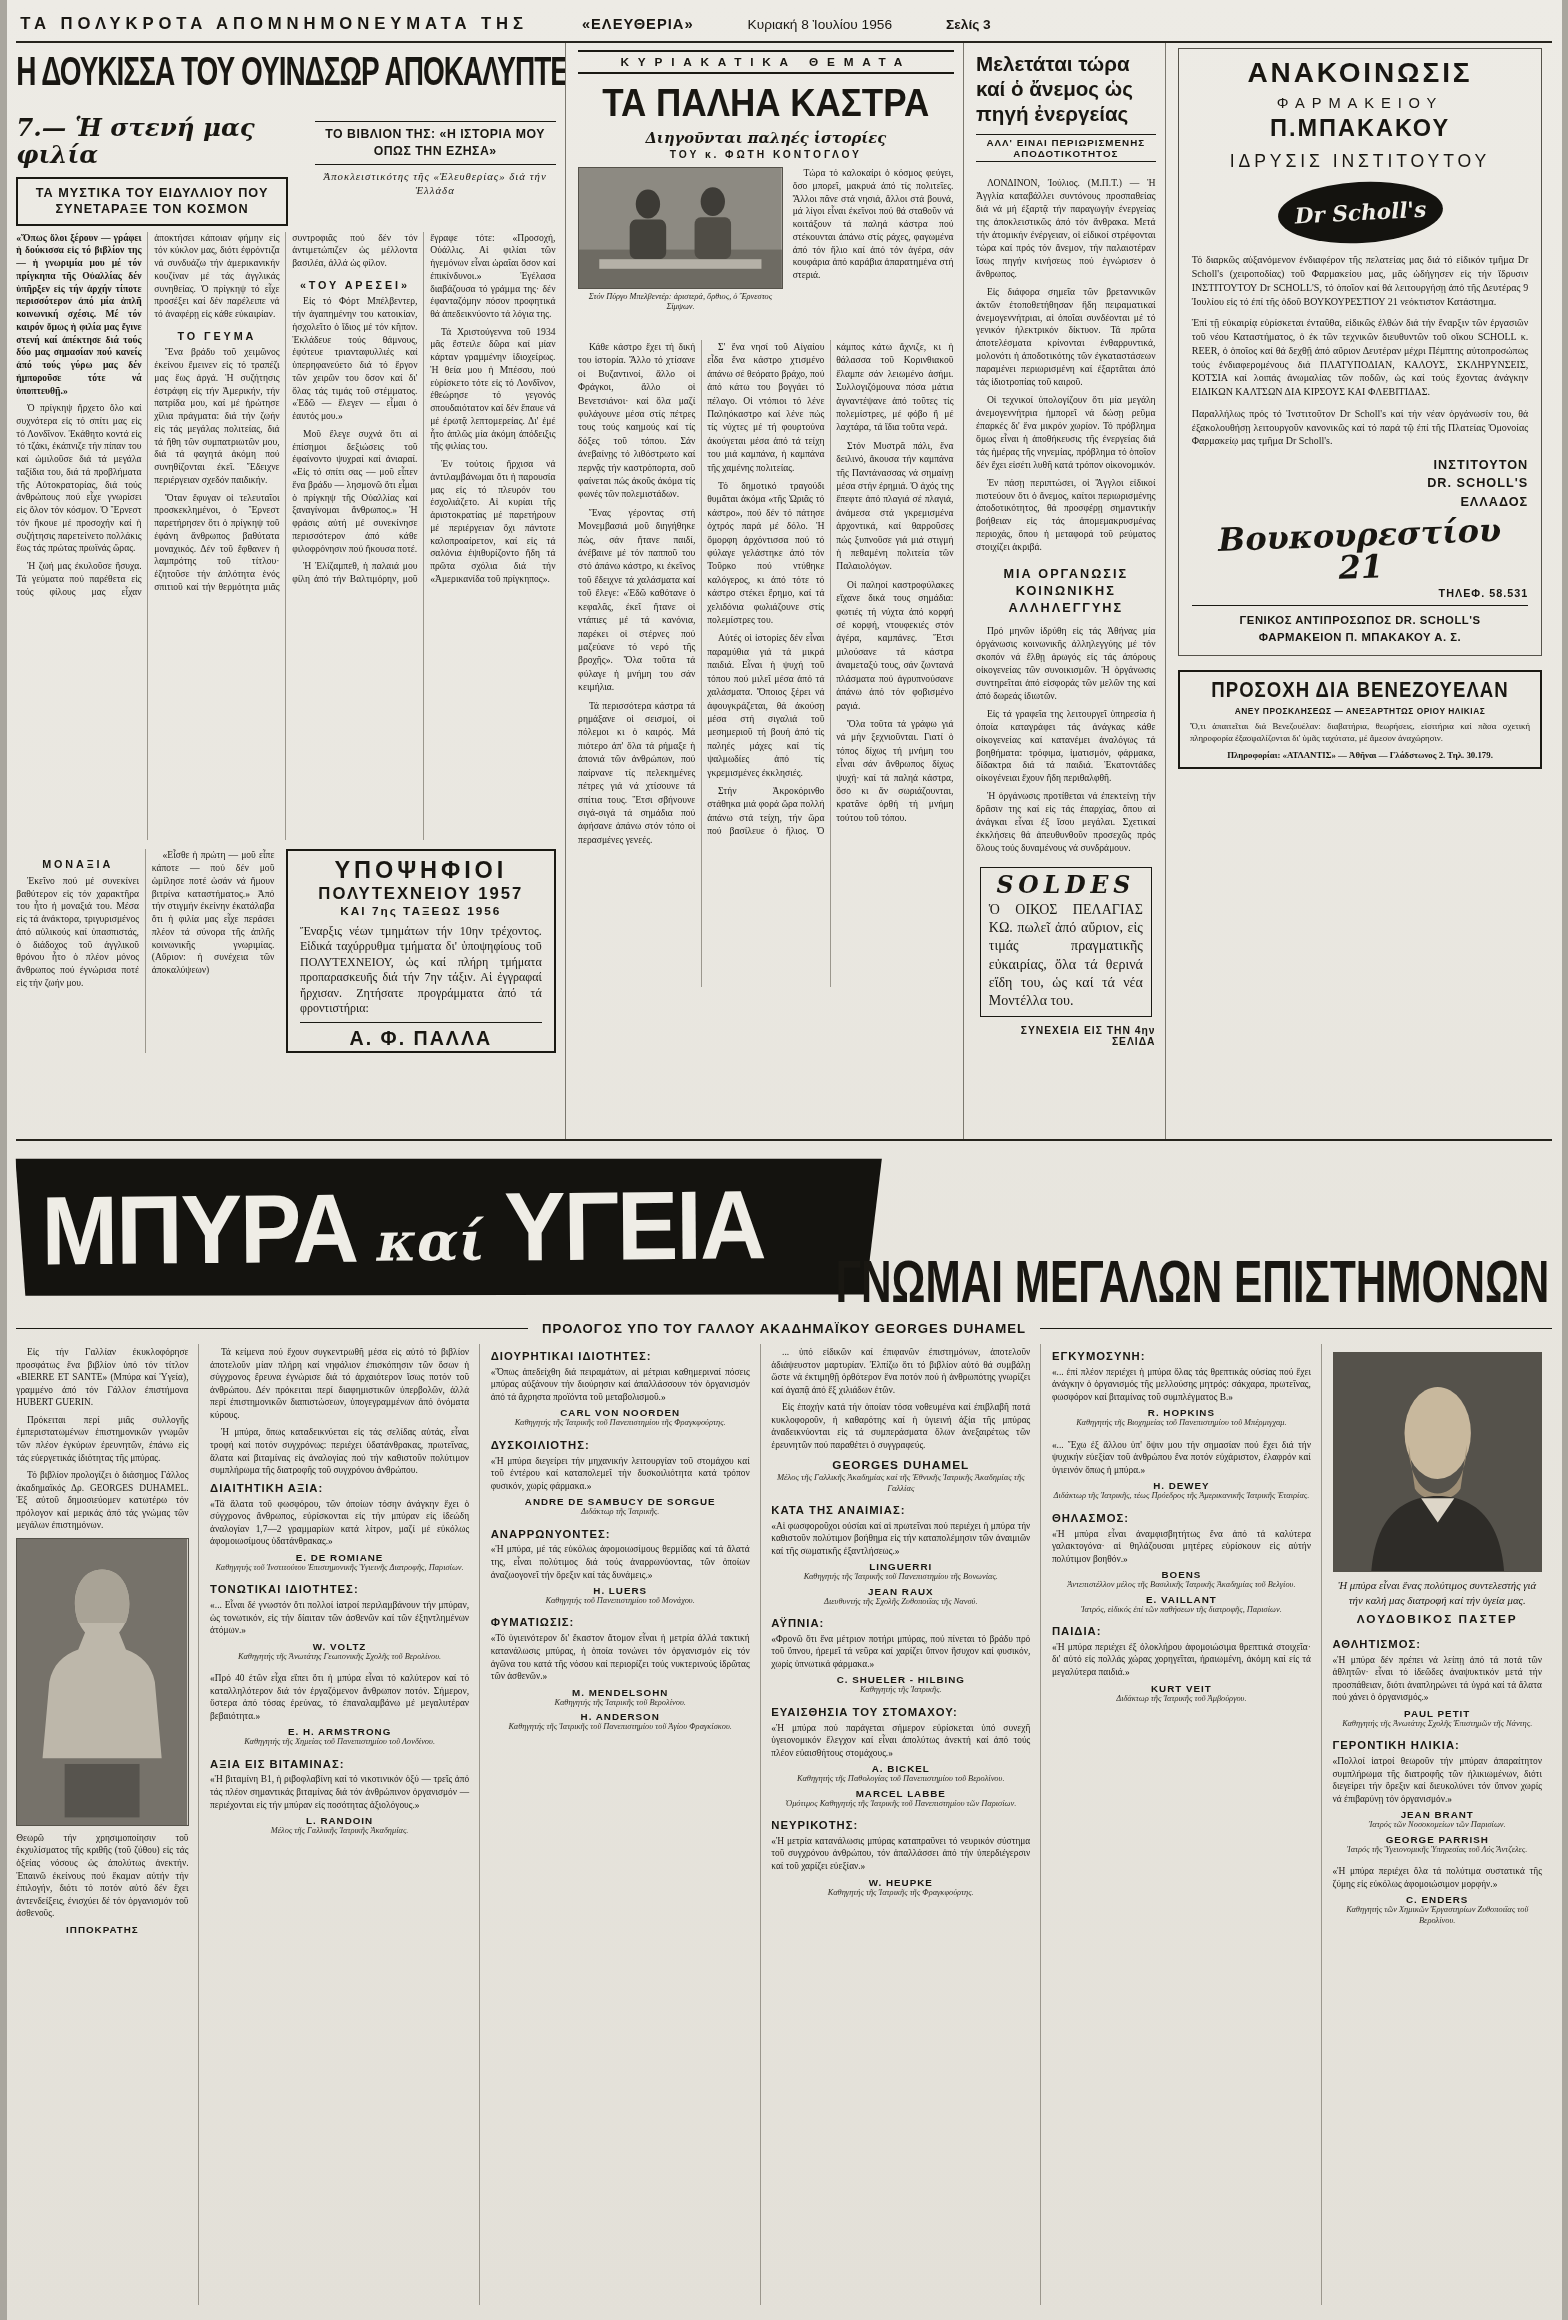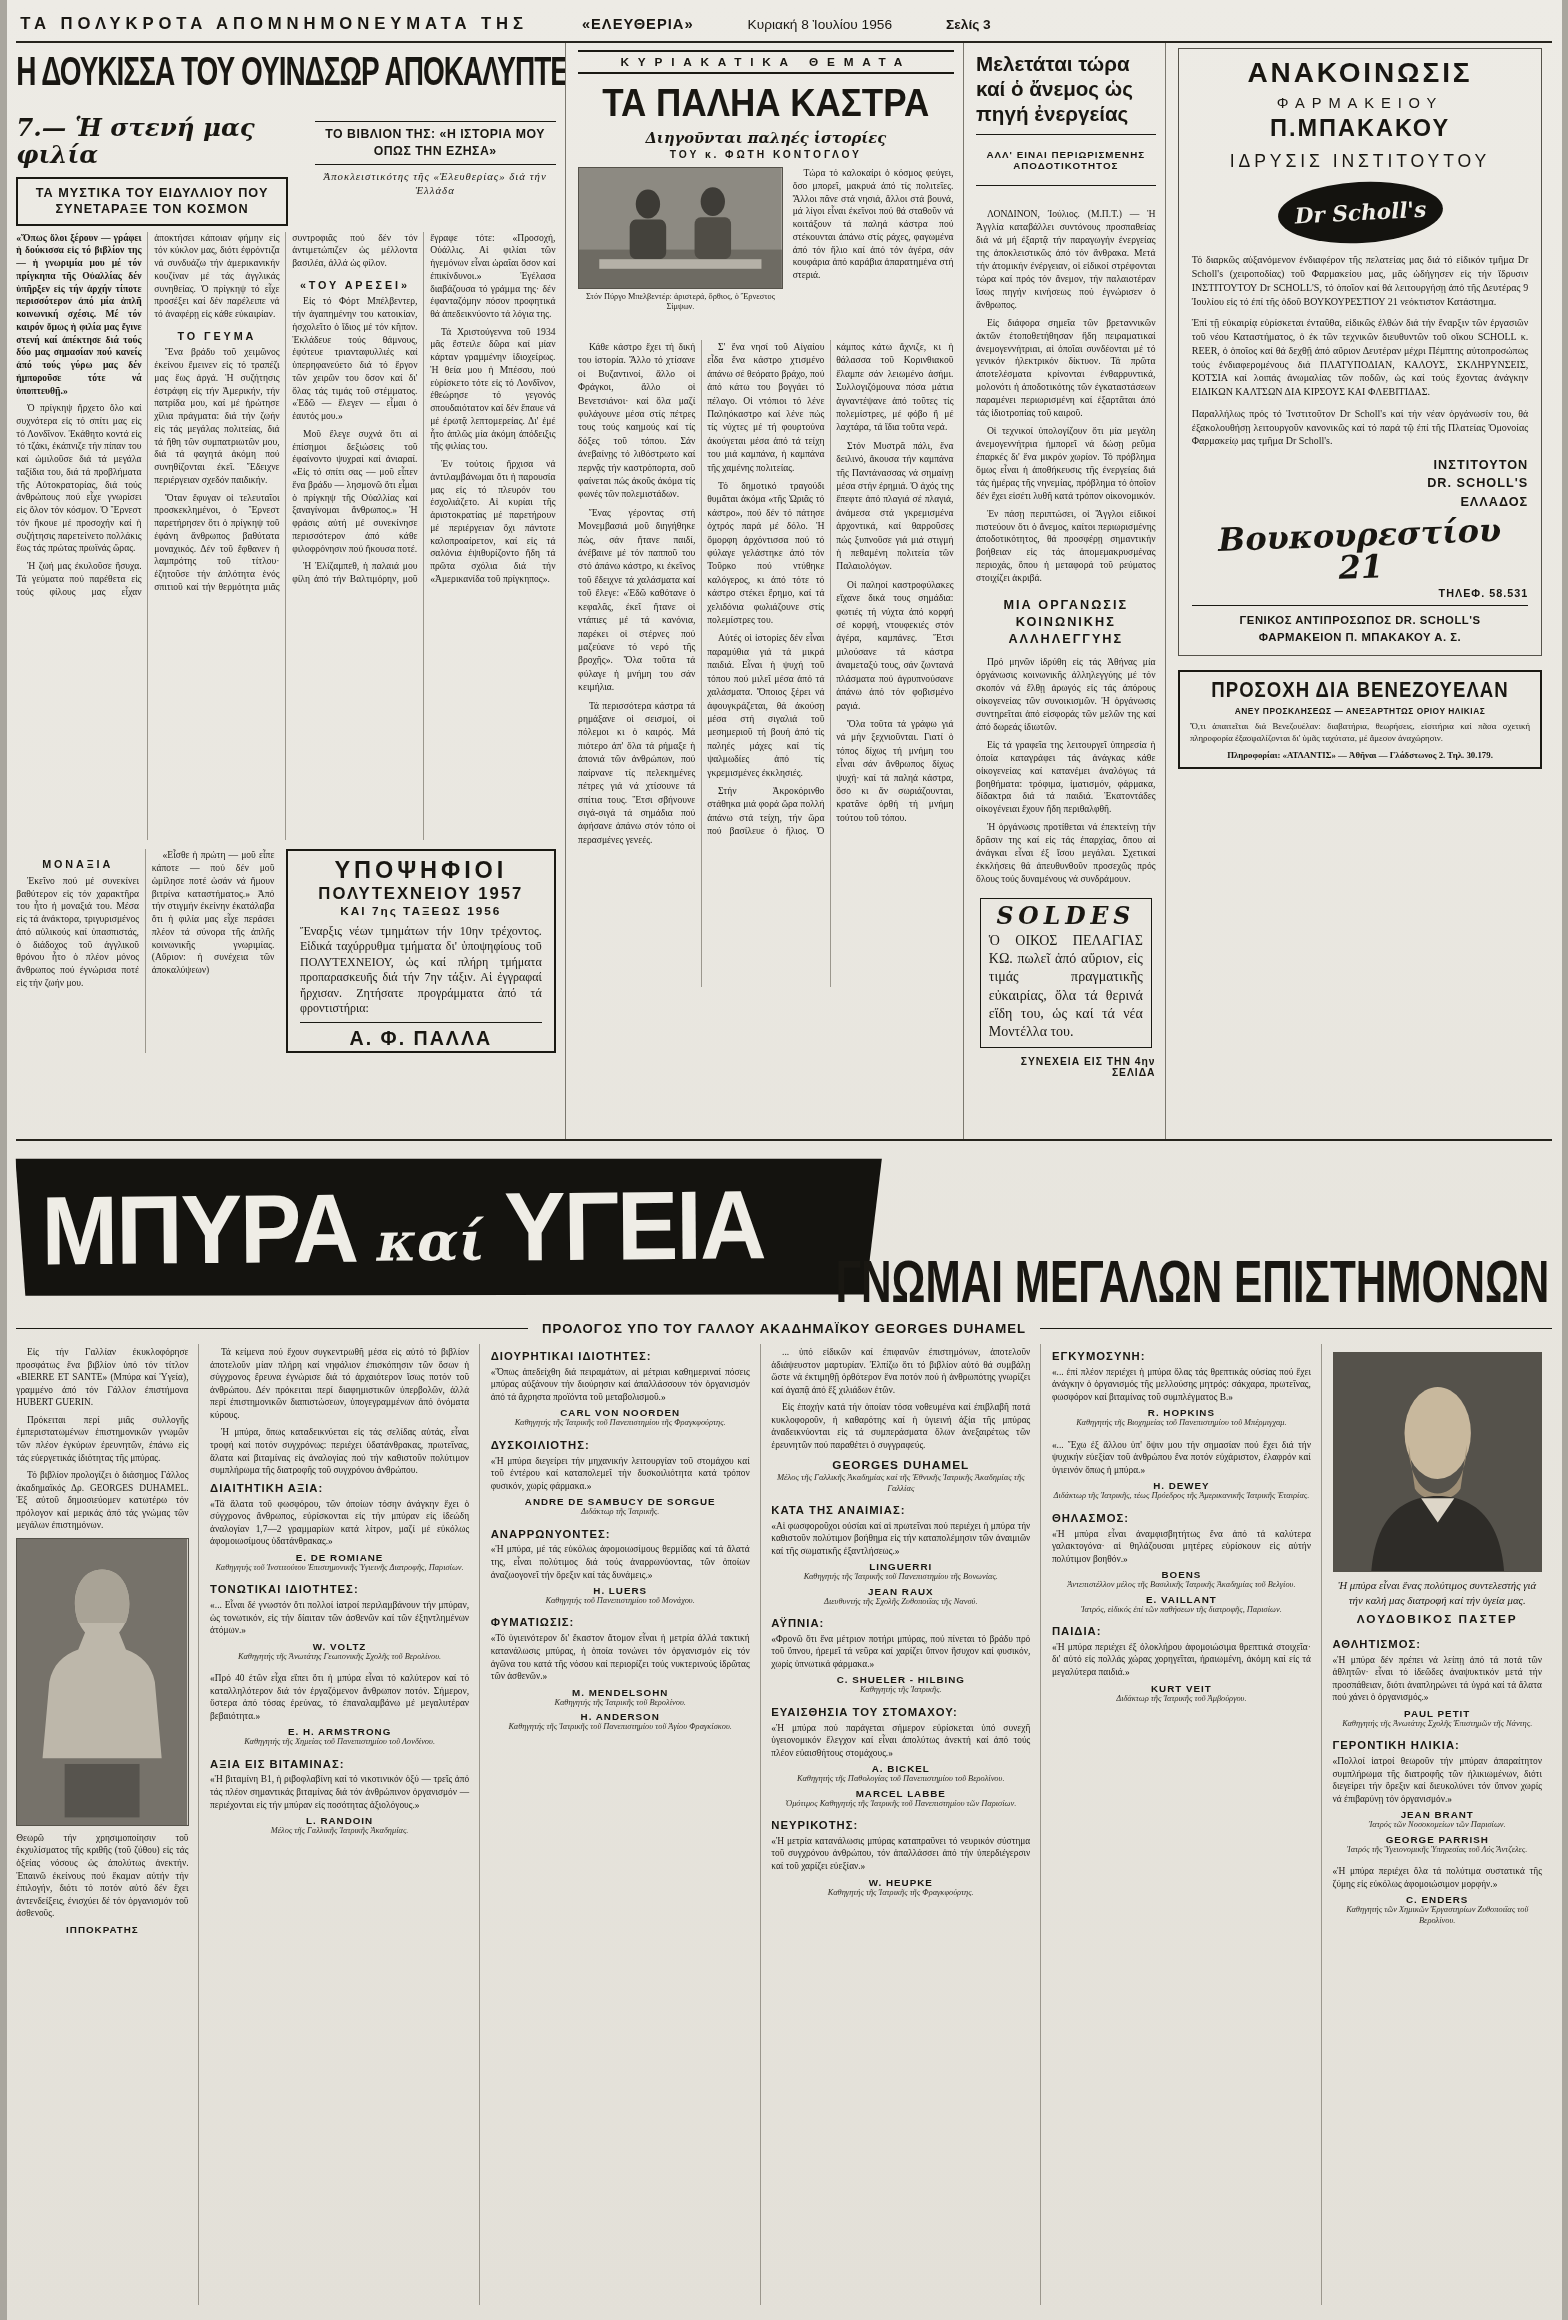--- a/index.html
+++ b/index.html
@@ -56,29 +56,29 @@
   .k-kicker{border-top:2px solid #1a1913;border-bottom:2px solid #1a1913;text-align:center;
             font:700 11.8px "Liberation Sans",sans-serif;letter-spacing:8.8px;padding:2.9px 0;margin-top:2px;}
   .k-title{font:900 35px/1.05 "Liberation Sans",sans-serif;text-align:center;margin:7.8px 0 2px;
            transform:scaleY(1.12);transform-origin:center top;}
   .k-sub{font:italic 700 14.7px/1.2 "DejaVu Serif",serif;text-align:center;margin-top:9.8px;}
   .k-author{font:700 10.3px "Liberation Sans",sans-serif;text-align:center;letter-spacing:2.9px;margin:2.9px 0 6.9px;}
   .k-row{display:flex;gap:9.8px;margin-bottom:7.8px;height:165px;overflow:hidden;}
   .k-photo{width:56%;}
   .k-photo .ph{height:120px;border:1px solid #55524a;}
   .k-photo svg{width:100%;height:100%;display:block;}
-  .k-cap{font-size:8.3px;line-height:1.25;text-align:center;margin-top:2.9px;}
+  .k-cap{font-size:8.3px;line-height:1.25;text-align:center;font-style:italic;margin-top:2.9px;}
   .k-intro{width:44%;font-size:9.6px;line-height:1.33;text-align:justify;}
   .k-body{height:647px;column-count:3;column-gap:11.8px;column-rule:1px solid #9b978d;
           font-size:9.6px;line-height:1.4;text-align:justify;overflow:hidden;}
 
   
   .wind-hl{font:800 20.6px/1.2 "Liberation Sans",sans-serif;margin:3.9px 0 7.8px;}
   .wind-sub{font:700 9.8px "Liberation Sans",sans-serif;text-align:center;letter-spacing:1px;
-            border-top:1px solid #1a1913;border-bottom:1px solid #1a1913;padding:14px 0;margin-bottom:22px;}
+            border-top:1px solid #1a1913;border-bottom:1px solid #1a1913;padding:2px 0;margin-bottom:15px;}
   .wind-body{font-size:9.6px;line-height:1.35;text-align:justify;}
   .org-hl{font:900 12.7px/1.35 "Liberation Sans",sans-serif;text-align:center;letter-spacing:2px;margin:11.8px 5.9px 7.8px;}
   .ad-soldes{border:1px solid #1a1913;padding:5.9px 7.8px;margin:11.8px 3.9px 7.8px;}
   .soldes-word{font:italic 900 23.5px/1 "DejaVu Serif",serif;text-align:center;letter-spacing:4.9px;margin-bottom:3.9px;}
   .soldes-text{font-size:14px;line-height:1.3;text-align:justify;margin:0;}
   .wind-cont{font:700 10.3px "Liberation Sans",sans-serif;text-align:right;letter-spacing:1px;margin-top:5.9px;}
 
   
   .ad-scholl{border:1px solid #55524a;padding:9.8px 12.7px;}
   .sc-a1{font:700 28px/1 "Liberation Sans",sans-serif;text-align:center;letter-spacing:2.9px;}

